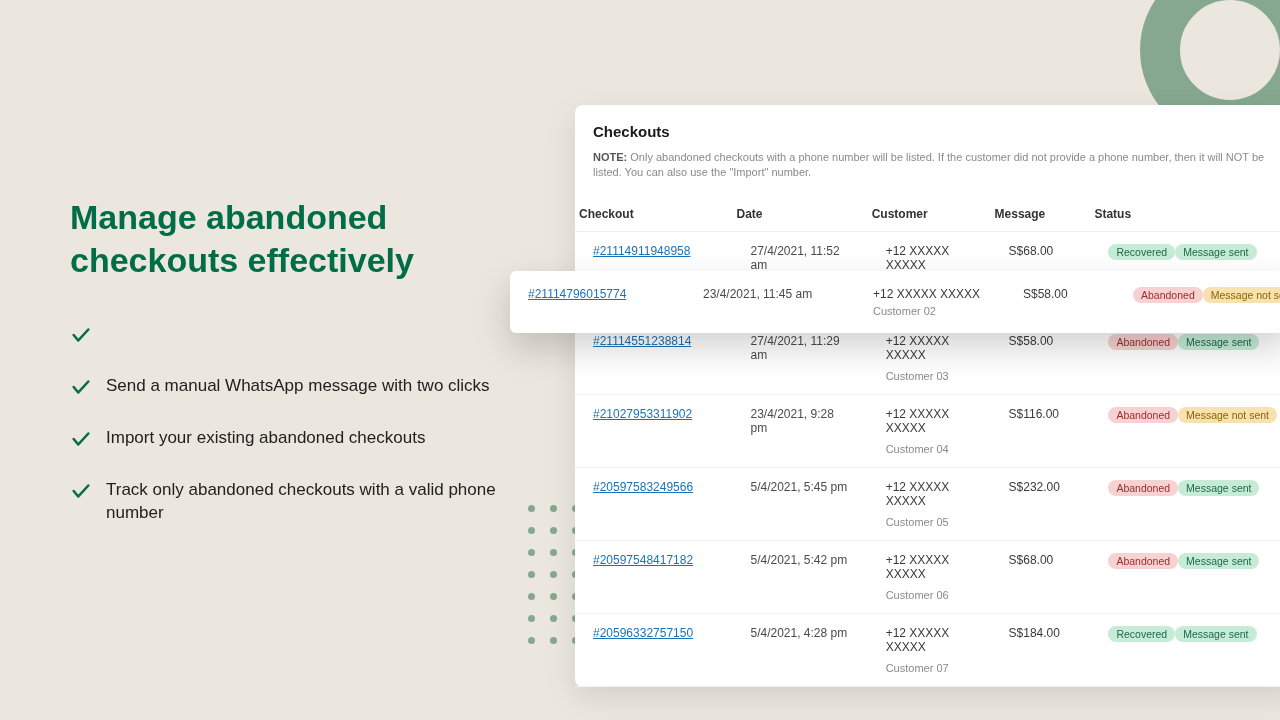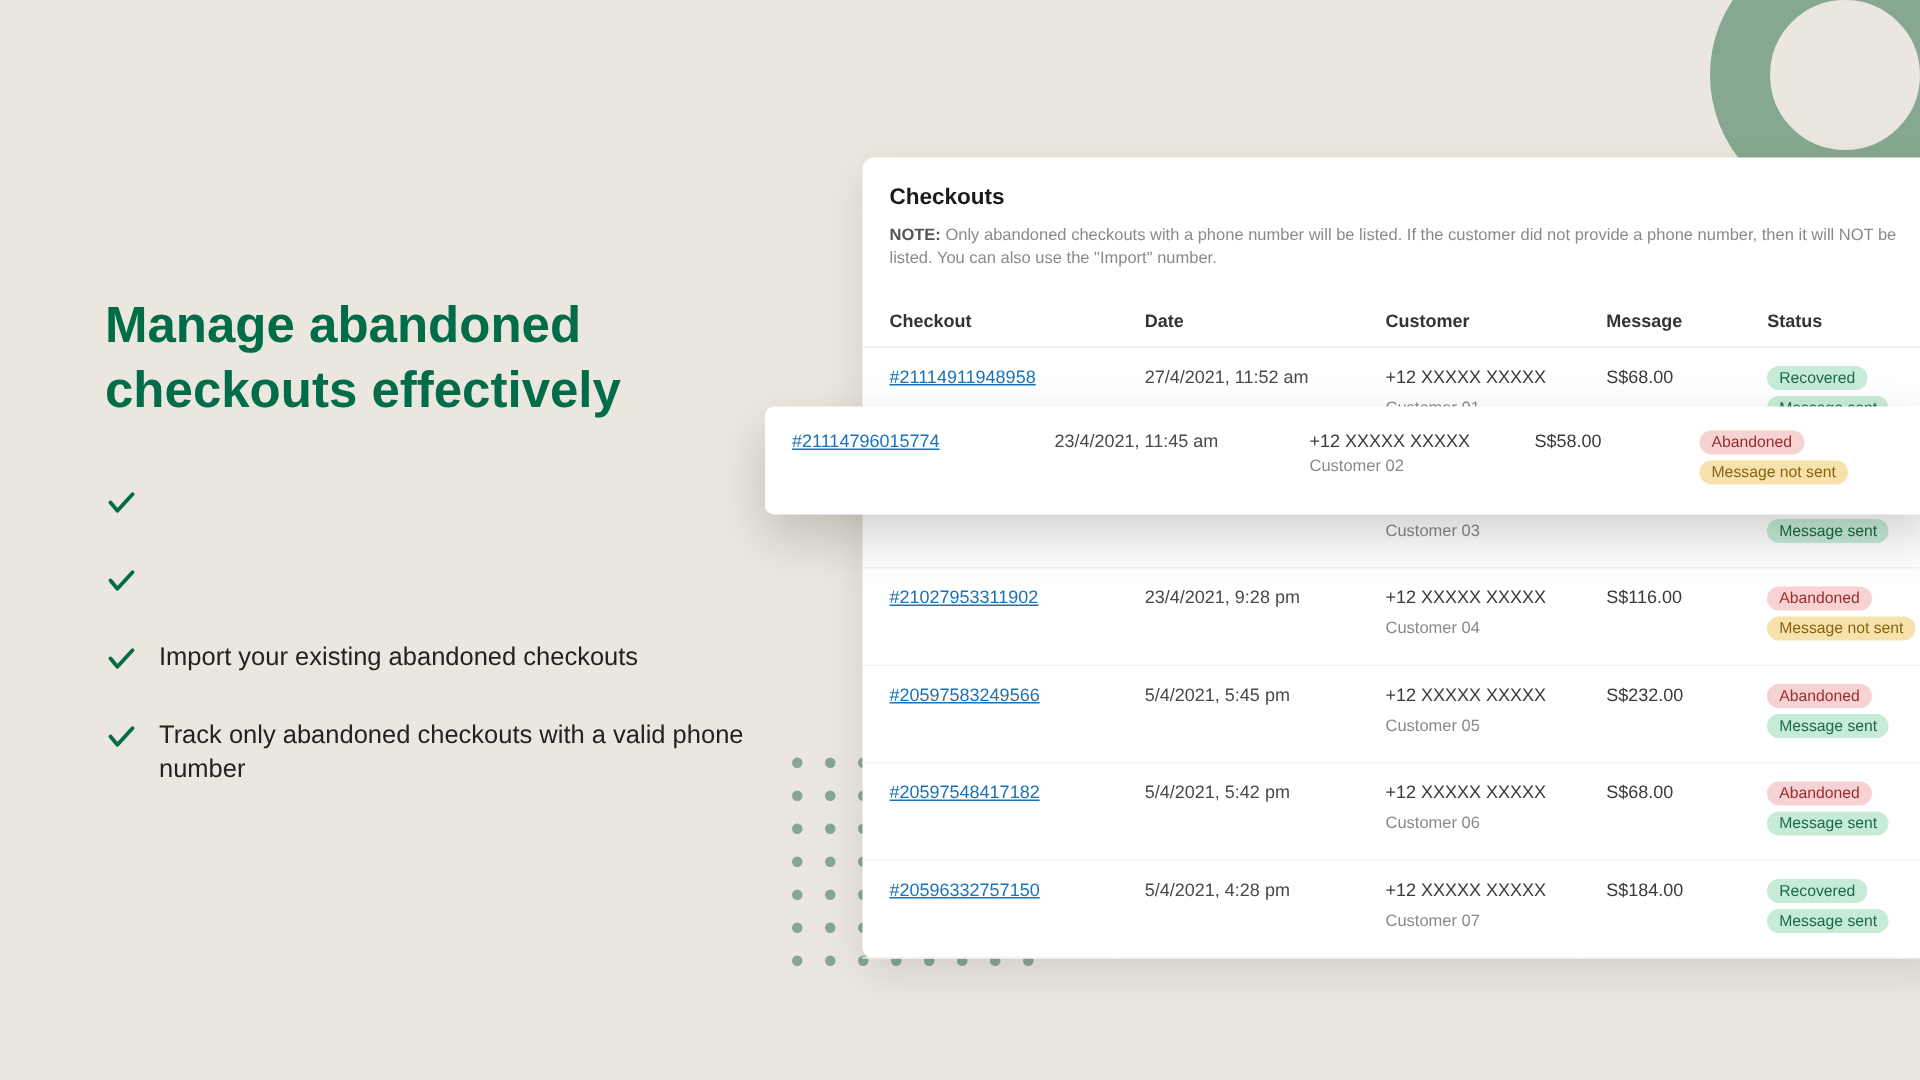--- a/index.html
+++ b/index.html
@@ -105,21 +105,21 @@
     }
     table {
       width: 100%;
       border-collapse: collapse;
       font-size: 12px;
     }
     thead th {
       text-align: left;
       font-weight: 600;
       color: #333;
-      padding: 10px 18px;
+      padding: 10px 4px;
       border-bottom: 1px solid #eee;
     }
     tbody td {
       padding: 12px 18px;
       border-bottom: 1px solid #f1f1f1;
       vertical-align: top;
       color: #4a4a4a;
     }
     .chk-link {
       color: #1a73b7;
@@ -160,21 +160,21 @@
       display: grid;
       grid-template-columns: 175px 170px 150px 110px auto;
       align-items: flex-start;
       padding: 16px 18px;
       font-size: 12px;
       color: #4a4a4a;
     }
     .float-row .chk-link { font-size: 12px; }
     .float-row .cust-name { margin-top: 4px; }
     .float-row .pill { margin-bottom: 4px; }
-    .status-stack { display:flex; flex-direction:column; align-items:flex-start; }
+    .status-stack { display:flex; flex-direction:row; align-items:flex-start; }
     th.col-checkout, td.col-checkout { width: 175px; }
     th.col-date, td.col-date { width: 170px; }
     th.col-cust, td.col-cust { width: 155px; }
     th.col-amount, td.col-amount { width: 110px; }
     tr.row-gap td { padding-top: 38px; padding-bottom: 38px; border-bottom: 1px solid #f1f1f1; }
   </style>
 </head>
 <body>
 
 <div class="decor-ring"></div>
@@ -243,20 +243,21 @@
   <ul class="bullets">
     <li>
       <span class="check-icon"><svg viewBox="0 0 24 24">
             <polyline points="4 12 9 18 20 6"></polyline>
           </svg></span>
     </li>
     <li>
       <span class="check-icon"><svg viewBox="0 0 24 24">
             <polyline points="4 12 9 18 20 6"></polyline>
           </svg></span>
+      <span>Send a manual WhatsApp message with two clicks</span>
     </li>
     <li>
       <span class="check-icon"><svg viewBox="0 0 24 24">
             <polyline points="4 12 9 18 20 6"></polyline>
           </svg></span>
       <span>Import your existing abandoned checkouts</span>
     </li>
     <li>
       <span class="check-icon"><svg viewBox="0 0 24 24">
             <polyline points="4 12 9 18 20 6"></polyline>

